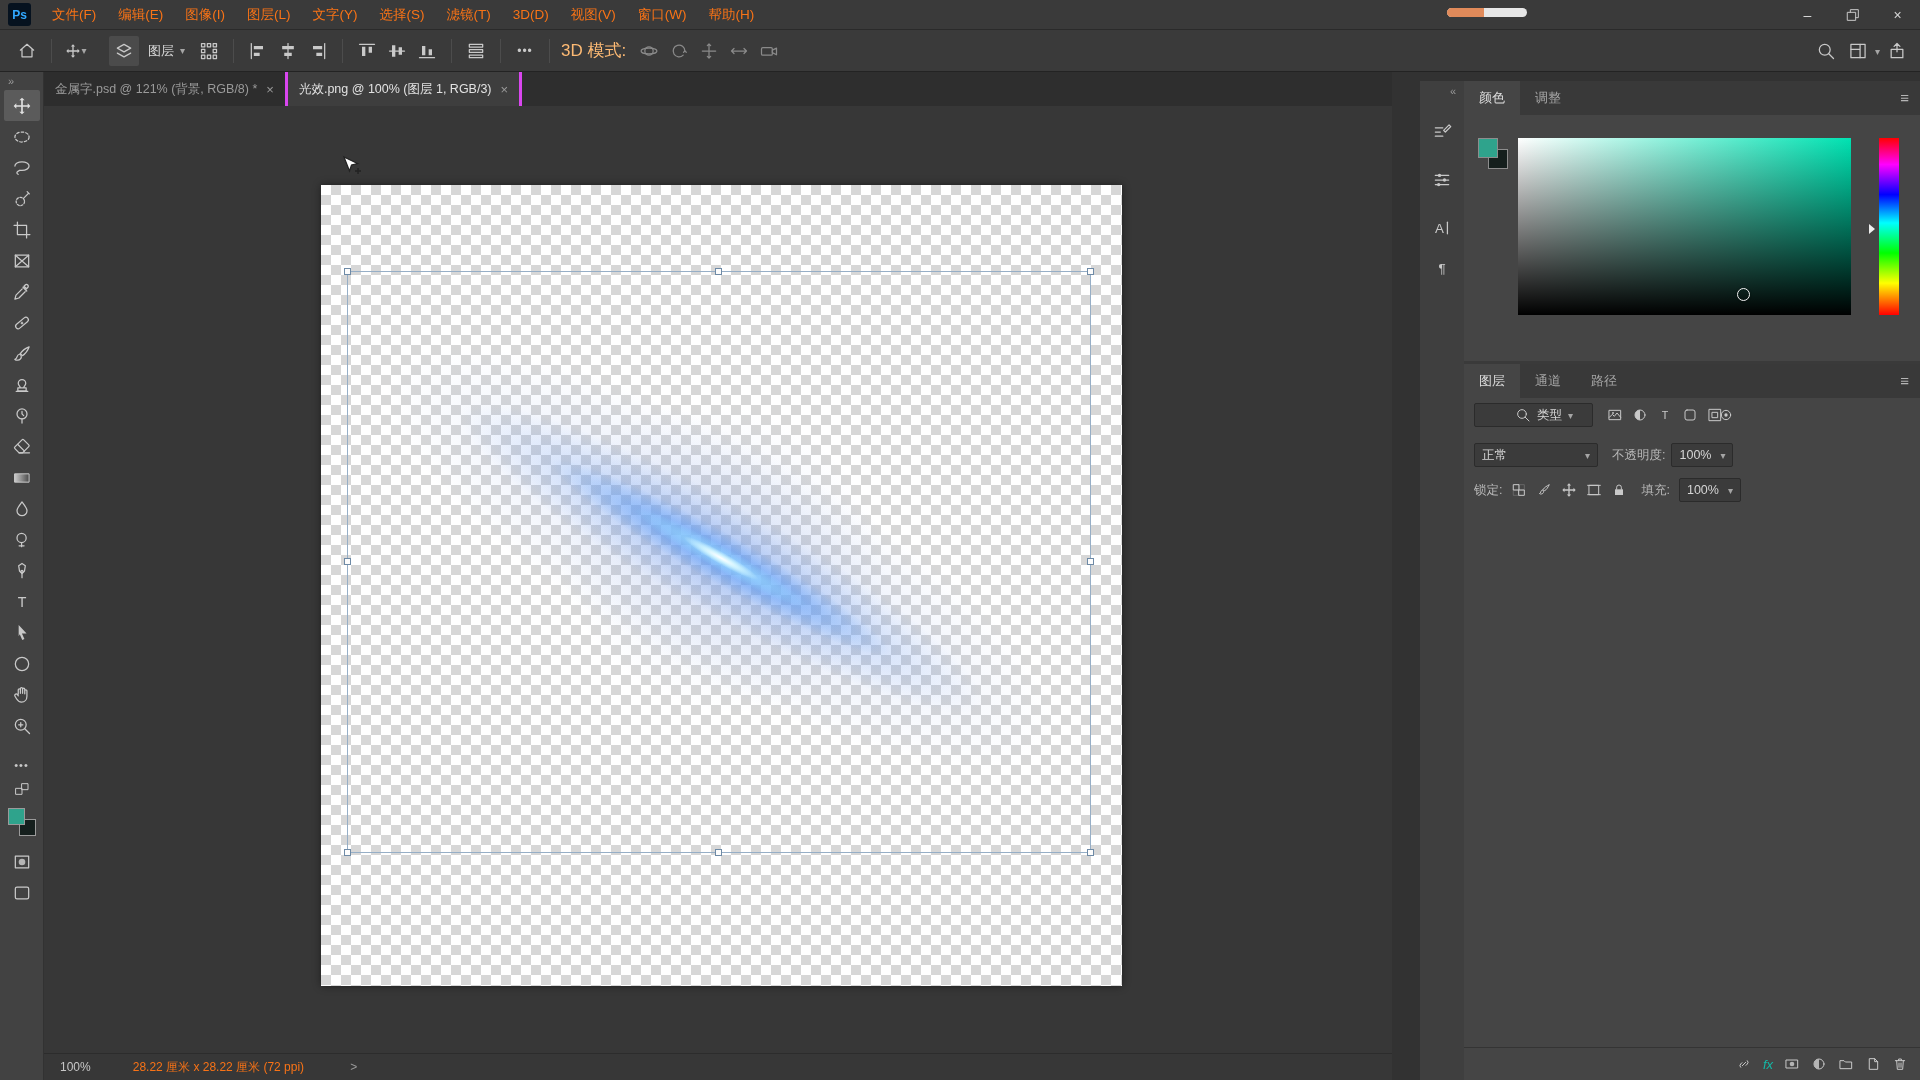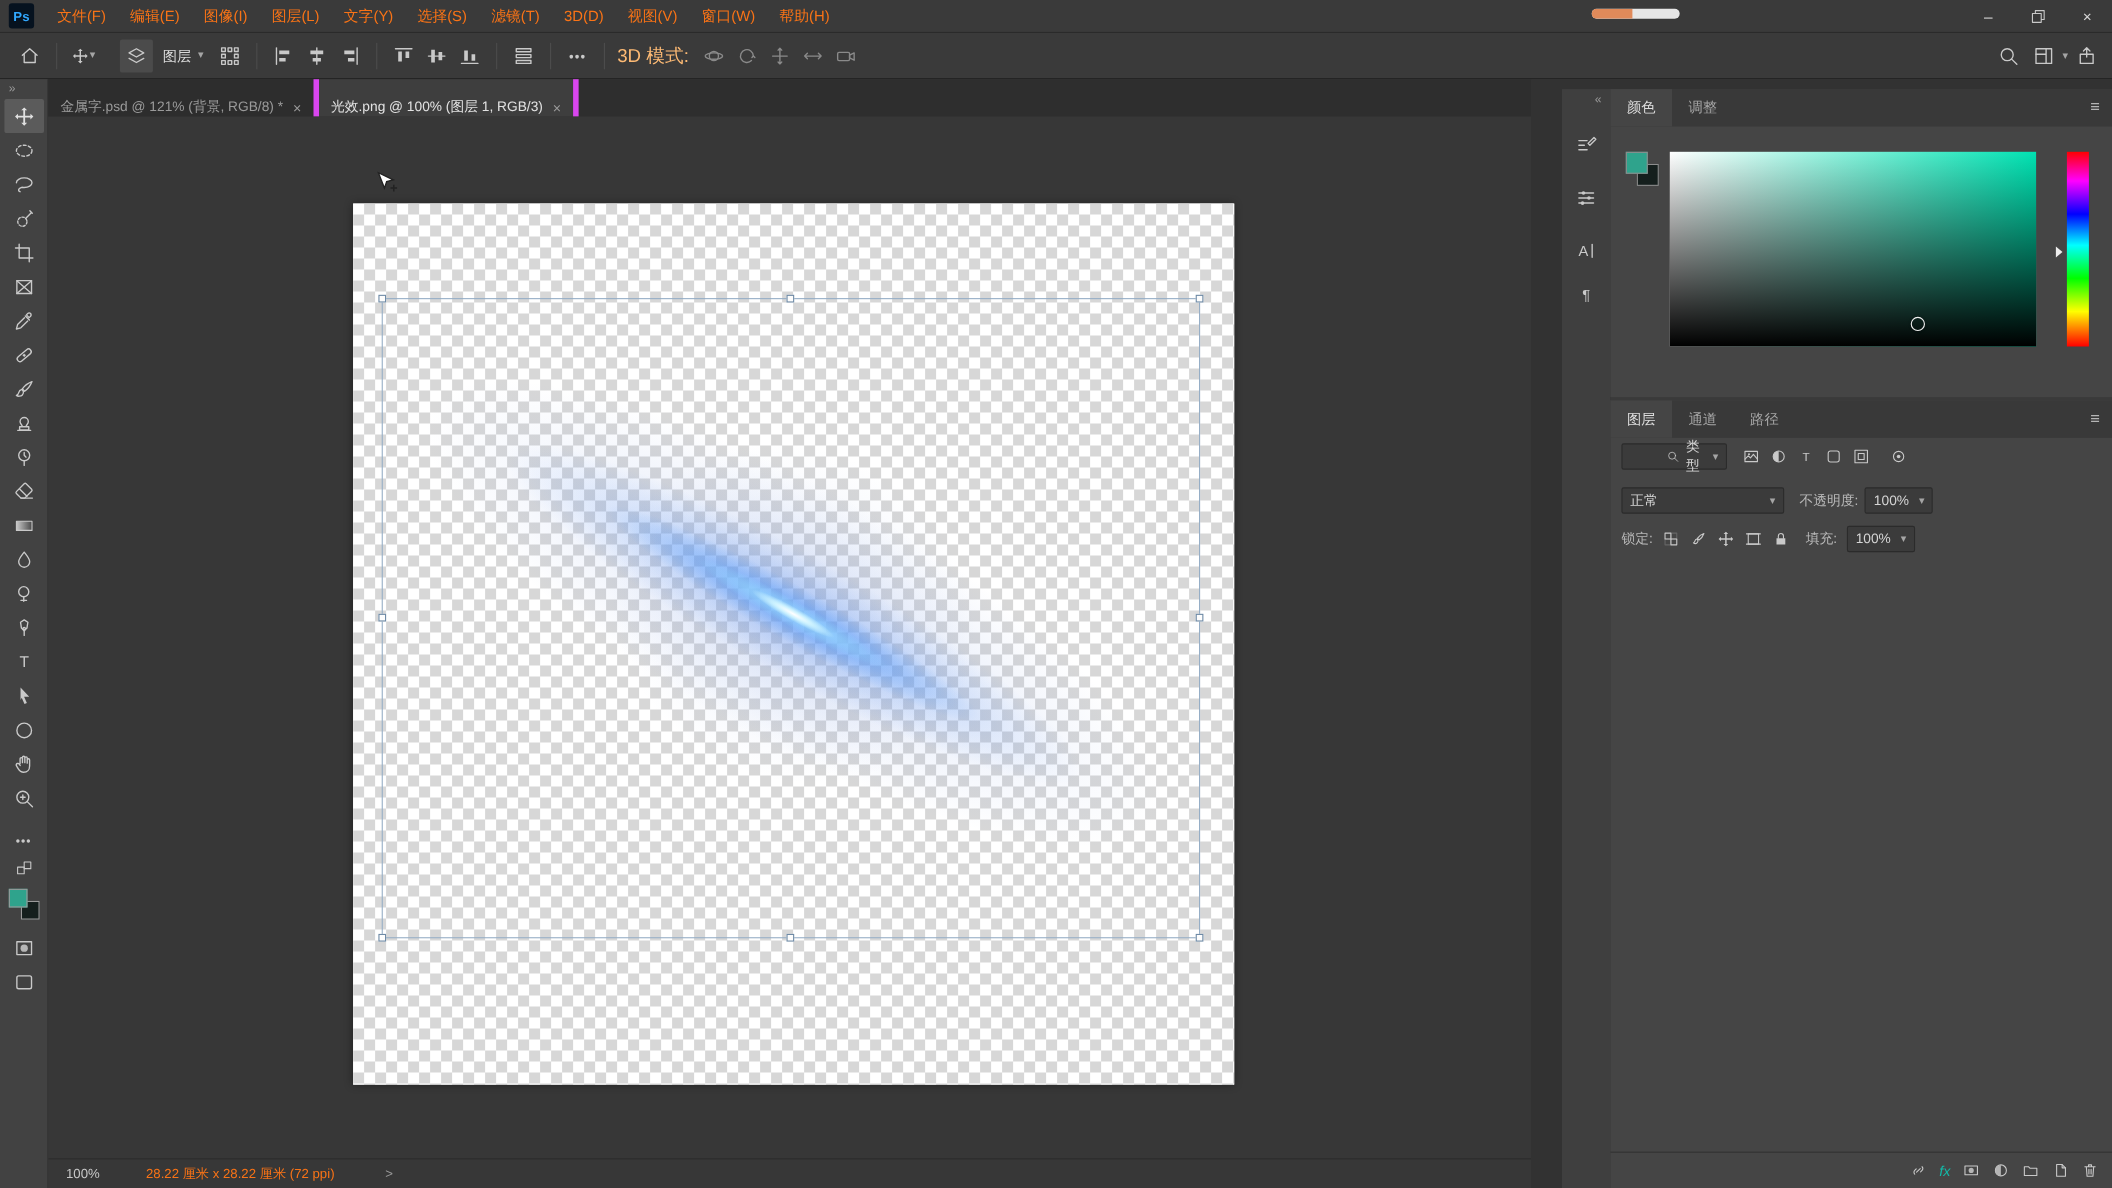--- a/index.html
+++ b/index.html
@@ -43,21 +43,21 @@
   .tool { width:36px; height:31px; display:flex; align-items:center; justify-content:center; border-radius:2px; }
   .tool.selected { background:#5b5b5b; }
   .swatch-wrap { position:relative; width:28px; height:28px; margin-top:10px; }
   .sw { position:absolute; width:17px; height:17px; border:1px solid #9a9a9a; }
   .sw.fg { left:0; top:0; z-index:2; background:var(--c-foreground,#2fa38c); }
   .sw.bg { right:0; bottom:0; background:var(--c-background_swatch,#151f1d); }
 
   
   .tabbar { position:absolute; left:44px; top:72px; right:528px; height:34px; background:#2e2e2e;
     display:flex; align-items:stretch; }
-  .doc-tab { display:flex; align-items:flex-end; gap:9px; padding:0 11px; font-size:12.5px; border-right:5px solid #d946ef; }
+  .doc-tab { display:flex; align-items:center; gap:9px; padding:0 11px; font-size:12.5px; border-right:3px solid #d946ef; }
   .doc-tab.inactive { background:#2d2d2d; color:#9a9a9a; }
   .doc-tab.active { background:#3e3e3e; color:#e2e2e2; }
   .tab-close { color:#9a9a9a; font-size:13px; }
 
   
   .canvas-area { position:absolute; left:44px; top:106px; right:528px; bottom:0; background:#373737; overflow:hidden; }
   .checkerboard { background-color:#fff;
     background-image:conic-gradient(#d7d7d7 0 25%,#fff 0 50%,#d7d7d7 0 75%,#fff 0);
     background-size:20px 20px; }
   .document { position:absolute; left:277px; top:79px; width:801px; height:801px;
@@ -111,21 +111,21 @@
   .hue-arrow { position:absolute; left:405px; top:143px; width:0; height:0;
     border-left:6px solid #ededed; border-top:5px solid transparent; border-bottom:5px solid transparent; }
 
   .panel-layers { position:absolute; left:0; right:0; top:283px; bottom:33px; background:#454545; }
   .filter-row { position:absolute; left:0; right:0; top:34px; height:34px; display:flex; align-items:center; padding-left:10px; }
   .mini-box { height:24px; background:#3b3b3b; border:1px solid #2b2b2b; border-radius:2px;
     display:flex; align-items:center; color:#d5d5d5; font-size:12.5px; padding:0 7px; gap:6px; }
   .f-icons { display:flex; align-items:center; margin-left:14px; gap:9px; }
   .f-toggle { position:absolute; right:186px; }
   .blend-row { position:absolute; left:0; right:0; top:76px; height:30px; display:flex; align-items:center; padding-left:10px; }
-  .sel-blend { width:148px; justify-content:space-between; }
+  .sel-blend { width:124px; justify-content:space-between; }
   .lbl { color:#b9b9b9; font-size:12.5px; }
   .lock-row { position:absolute; left:0; right:0; top:112px; height:28px; display:flex; align-items:center; padding-left:10px; gap:9px; }
   .layer-row { position:absolute; left:0; right:0; top:146px; height:48px; background:#4e4e4e;
     display:flex; align-items:center; }
   .eye-cell { width:40px; display:flex; justify-content:center; }
   .layer-thumb { position:relative; width:42px; height:38px; border:1px solid #6e6e6e;
     background-size:8px 8px; overflow:hidden; }
   .thumb-streak { position:absolute; left:50%; top:50%; width:52px; height:11px;
     transform:translate(-50%,-50%) rotate(30deg); border-radius:50%;
     background:radial-gradient(closest-side, #fff, rgba(100,160,255,.85) 40%, rgba(100,160,255,0)); }
@@ -545,21 +545,21 @@
 
       <div class="panel-layers">
         <div class="panel-header">
           <span class="ptab active">图层</span>
           <span class="ptab">通道</span>
           <span class="ptab">路径</span>
           <span class="pmenu">≡</span>
         </div>
 
         <div class="filter-row">
-          <div class="mini-box" style="width:96px;padding-left:40px;">
+          <div class="mini-box" style="width:119px;padding-left:40px;">
             <svg class="i sm" viewBox="0 0 24 24">
                 <circle cx="10.5" cy="10.5" r="6.5"></circle>
                 <path d="M15.3 15.3L21 21"></path>
               </svg>
             <span>类型</span>
             <span class="caret">▾</span>
           </div>
           <div class="f-icons">
             <svg class="i sm" viewBox="0 0 24 24">
                 <rect x="3.5" y="5" width="17" height="14"></rect>

